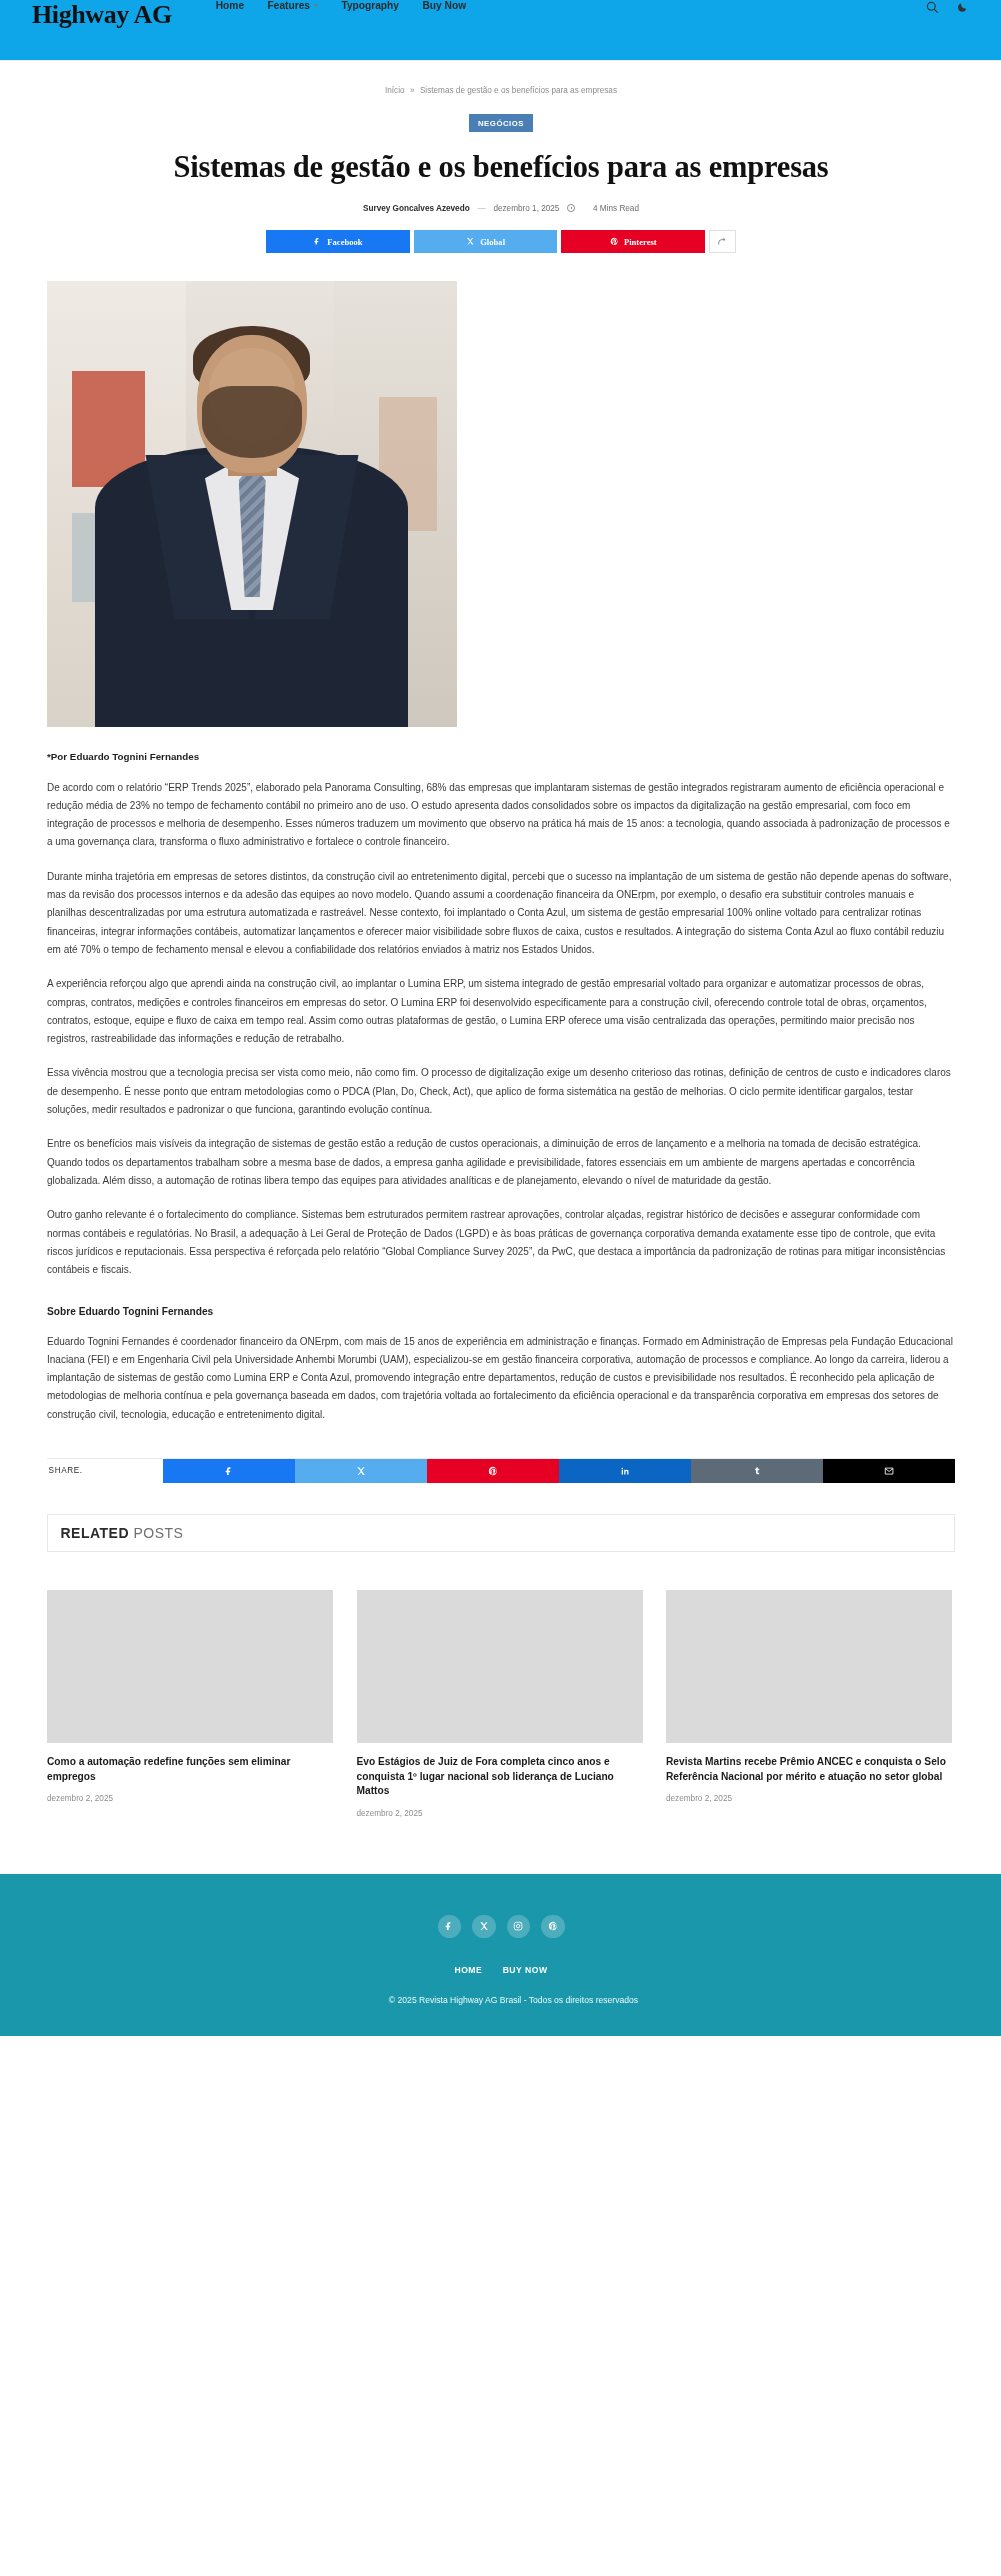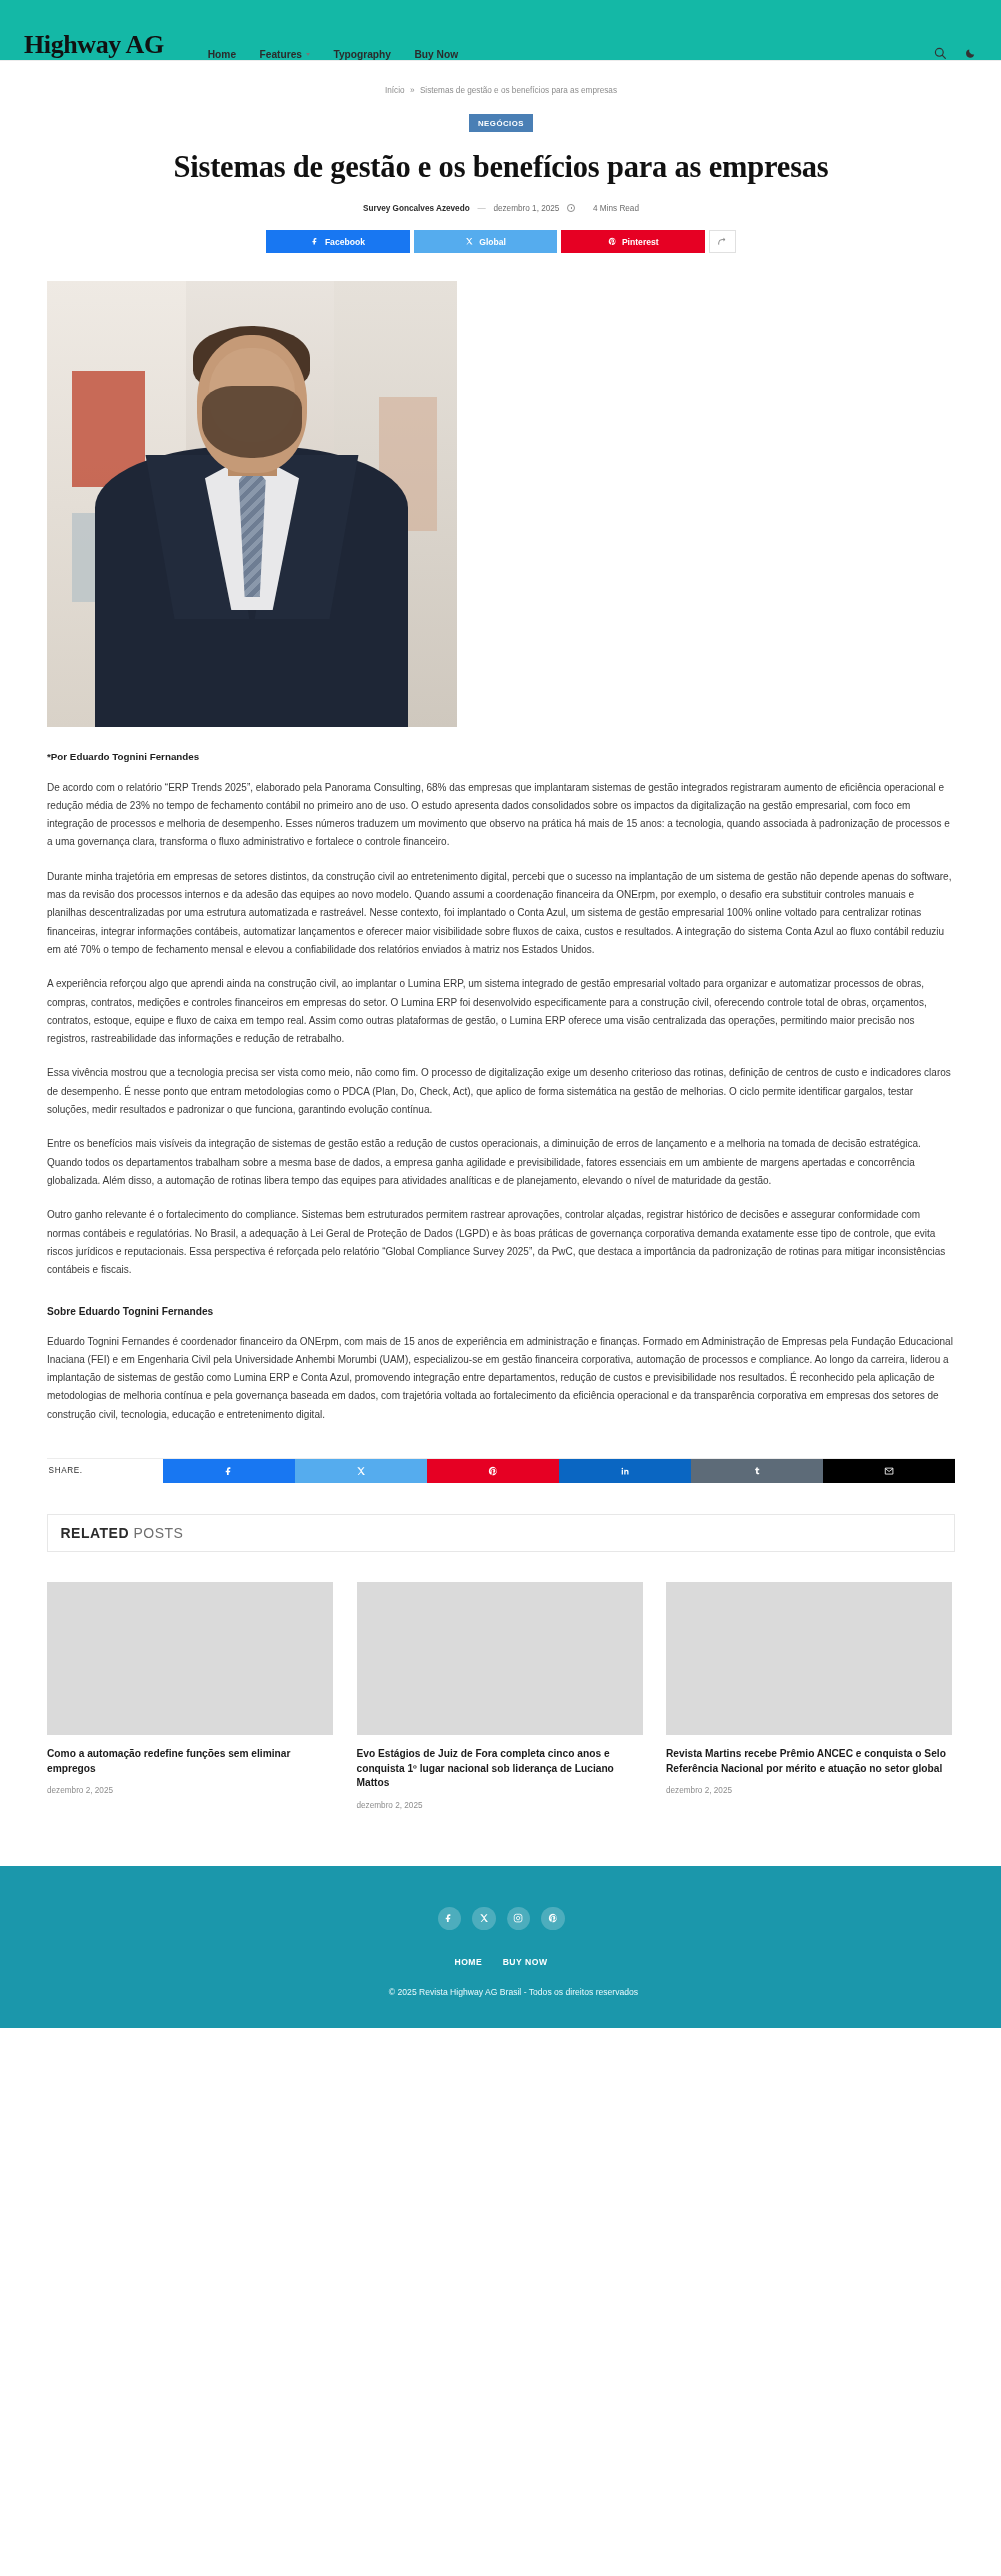--- a/index.html
+++ b/index.html
@@ -7,25 +7,25 @@
     width: 1002px;
     background: #ffffff;
     font-family: "Liberation Sans", sans-serif;
     color: #222;
   }
   body { width: 1002px; min-height: 2576px; position: relative; }
 
   
   .site-header {
     height: 61px;
-    background: #14b8a6;
+    background: #0ea5e9;
     border-bottom: 0.8px solid #ececec;
     display: flex;
-    align-items: flex-end;
-    padding: 0 24px;
+    align-items: flex-start;
+    padding: 0 32px;
   }
   .logo {
     font-family: "Liberation Serif", serif;
     font-weight: bold;
     font-size: 26px;
     letter-spacing: -0.4px;
     color: #111;
     white-space: nowrap;
   }
   .main-nav {
@@ -127,20 +127,21 @@
     flex: 1;
     height: 23.5px;
     display: flex;
     align-items: center;
     justify-content: center;
     gap: 5.5px;
     color: #fff;
     font-size: 8.6px;
     font-weight: bold;
     cursor: pointer;
+    font-family: Liberation Serif, serif;
   }
   .share-btn svg { fill: #fff; }
   .sb-facebook { background: #1877f2; }
   .sb-twitter  { background: #55acee; }
   .sb-pinterest{ background: #e60023; }
   .share-more {
     width: 27px;
     border: 0.8px solid #e0e0e0;
     background: #fff;
     display: flex; align-items: center; justify-content: center;
@@ -322,21 +323,21 @@
     font-weight: bold;
     line-height: 1.45;
     color: #1b1b1b;
     margin-top: 11.7px;
   }
   .rel-date {
     font-size: 8.2px;
     color: #8d8d8d;
     margin-top: 9.4px;
   }
-  .related-wrap-outer { width: 908px; margin: 8px auto; }
+  .related-wrap-outer { width: 908px; margin: 16px auto; }
 
   
   .site-footer {
     margin-top: 56px;
     background: #1b97ab;
     padding: 41px 0 31px;
     text-align: center;
   }
   .f-social {
     display: flex; justify-content: center; gap: 11px;

